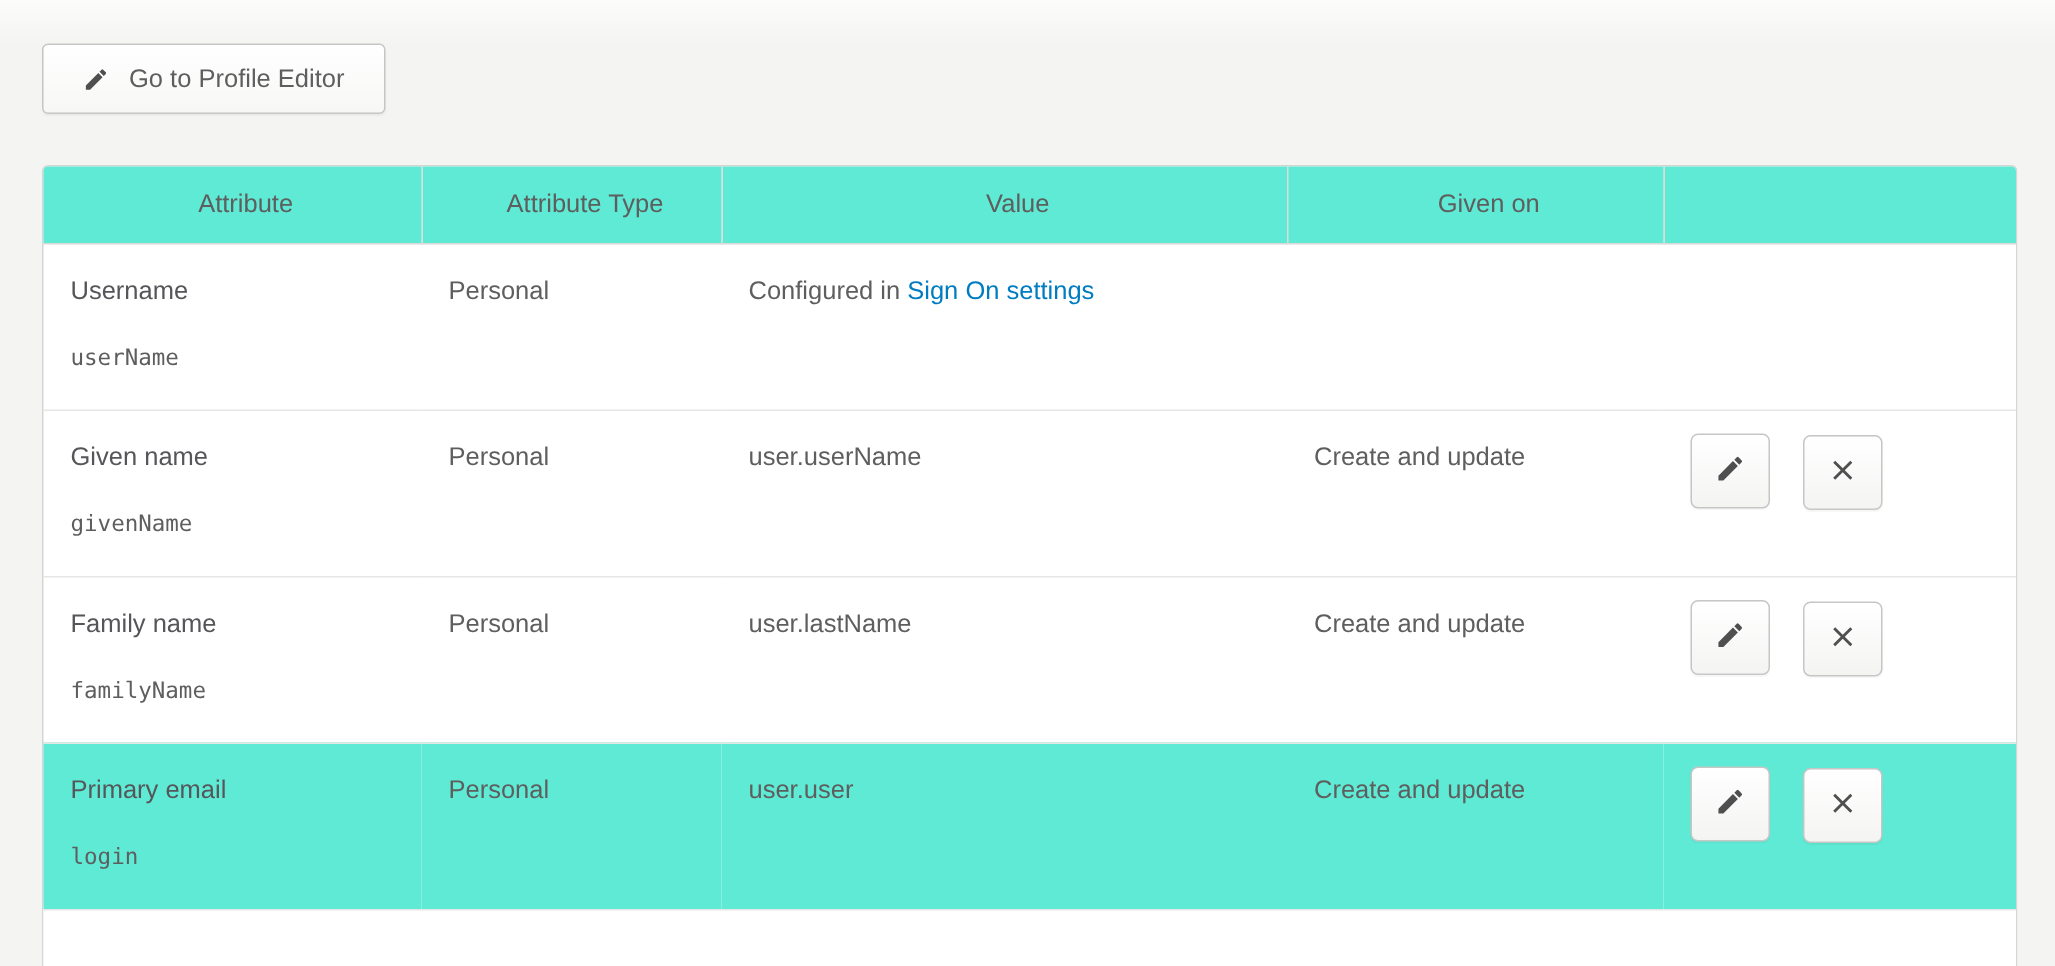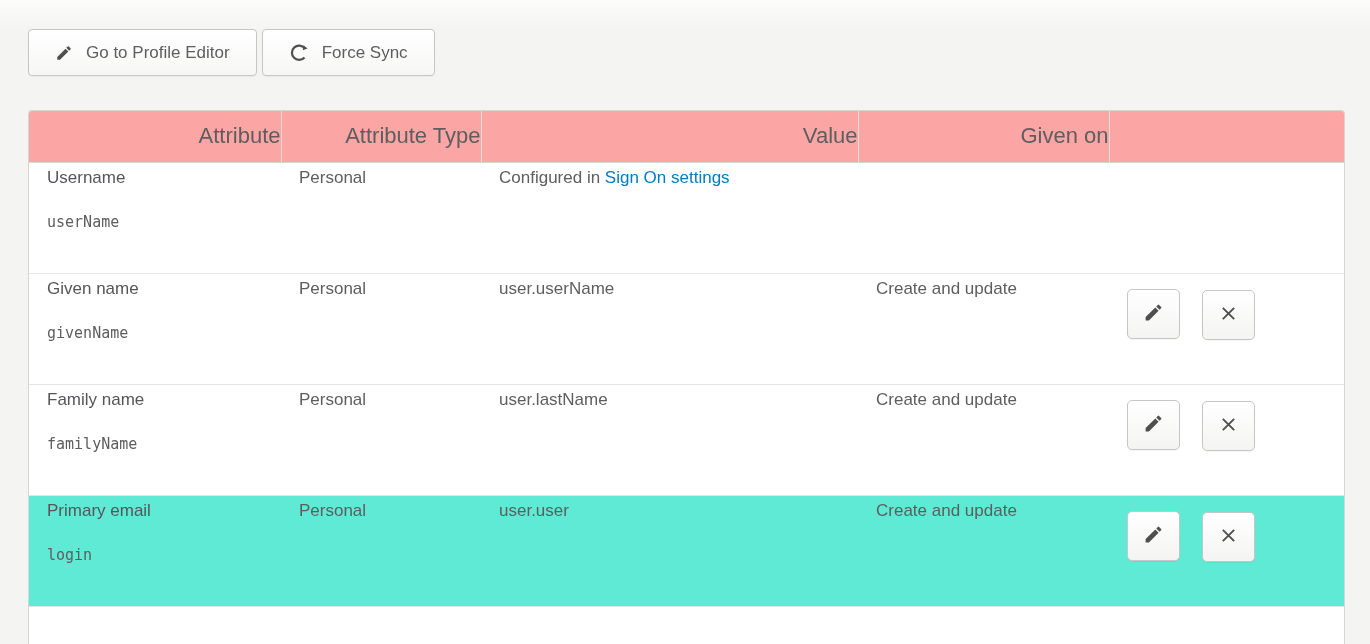--- a/index.html
+++ b/index.html
@@ -45,37 +45,37 @@
     border-bottom: none;
     border-radius: 4px 4px 0 0;
   }
   table {
     width: 100%;
     border-collapse: collapse;
     table-layout: fixed;
   }
   thead th {
     height: 51px;
-    background: #fca5a5;
+    background: #5eead4;
     border-bottom: 1px solid #d8d8d7;
     border-right: 1px solid #dcdcdb;
     font-weight: normal;
-    font-size: 22px;
-    color: #5e5e5e;
-    text-align: right;
+    font-size: 17px;
+    color: #5e5e5e;
+    text-align: center;
     padding: 0 0 0 18px;
   }
   thead th:last-child { border-right: none; }
   thead th:first-child { border-top-left-radius: 3px; }
   thead th:last-child  { border-top-right-radius: 3px; }
 
   tbody td {
     height: 111px;
     vertical-align: top;
-    padding: 5px 10px 0 18px;
+    padding: 21px 10px 0 18px;
     border-top: 1px solid #e6e6e5;
     font-size: 17px;
     color: #5e5e5e;
   }
   tbody tr:first-child td { border-top: none; }
 
   .attr-label { font-size: 17px; color: #56565a; }
   .attr-code {
     font-family: "DejaVu Sans Mono", "Liberation Mono", monospace;
     font-size: 15px;
@@ -107,29 +107,20 @@
 
 <div class="toolbar">
   <button class="btn">
     <span class="icon">
       <svg width="18" height="18" viewBox="0 0 24 24" fill="currentColor">
           <path d="M3 17.25V21h3.75L17.81 9.94l-3.75-3.75L3 17.25zM20.71 7.04a1 1 0 0 0 0-1.41l-2.34-2.34a1 1 0 0 0-1.41 0l-1.83 1.83 3.75 3.75 1.83-1.83z"></path>
         </svg>
     </span>
     <span>Go to Profile Editor</span>
   </button>
-  <button class="btn">
-    <span class="icon">
-      <svg width="20" height="20" viewBox="0 0 24 24">
-          <path d="M18.6 17.4 A8.6 8.6 0 1 1 18.9 6.4" fill="none" stroke="currentColor" stroke-width="2.6"></path>
-          <path d="M17.4 2.8 L22.2 6.6 L16.5 8.8 z" fill="currentColor"></path>
-        </svg>
-    </span>
-    <span>Force Sync</span>
-  </button>
 </div>
 
 <div class="table-wrap">
   <table>
     <colgroup>
       <col style="width:252px">
         <col style="width:200px">
         <col style="width:377px">
         <col style="width:251px">
         <col style="width:235px">

